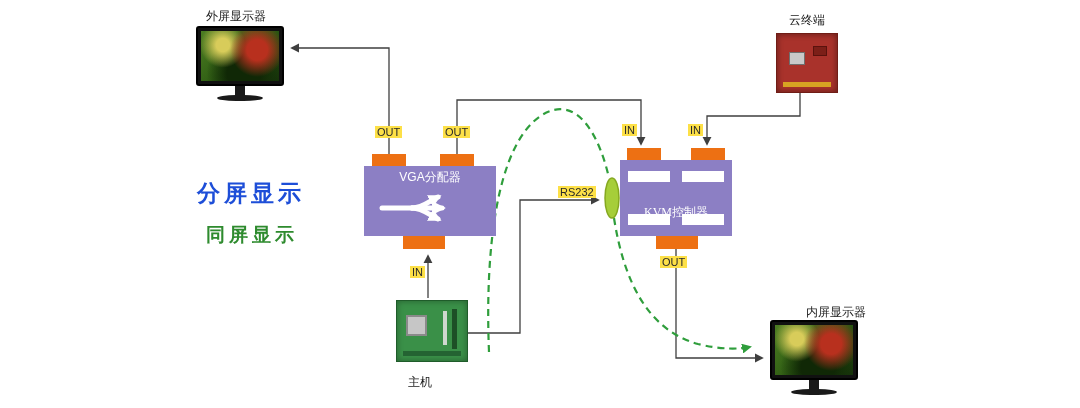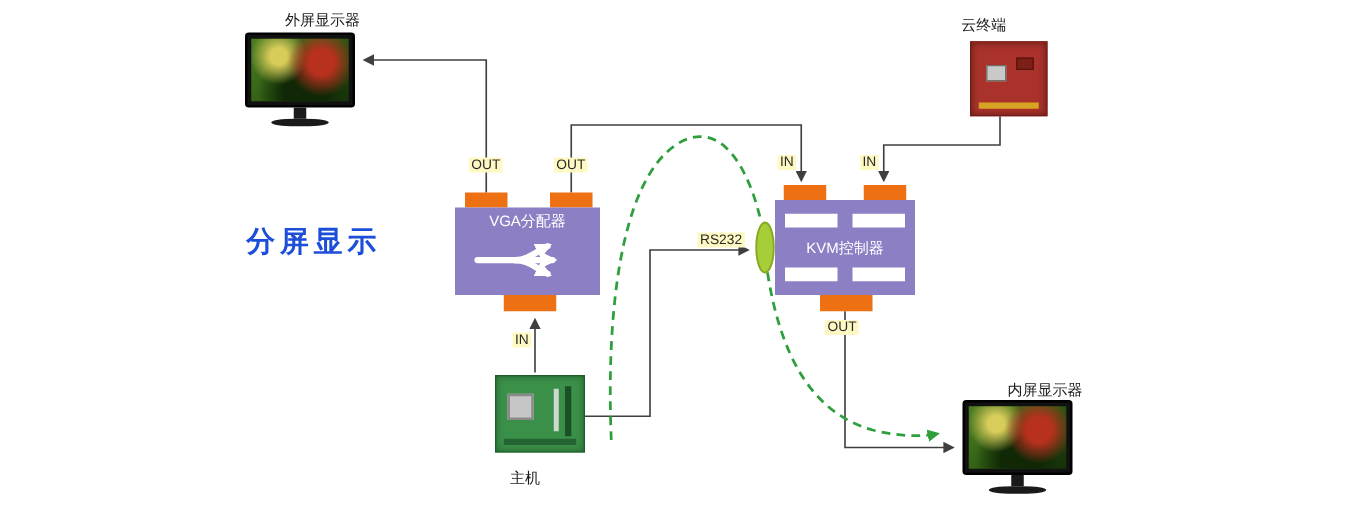--- a/index.html
+++ b/index.html
@@ -5,21 +5,21 @@
   * { margin: 0; padding: 0; box-sizing: border-box; }
   body { background: #ffffff; font-family: "Liberation Sans", sans-serif; }
   #canvas {
     position: relative; width: 1080px; height: 408px;
     background: #ffffff; overflow: hidden;
   }
   .abs { position: absolute; }
 
   
   .dev-label { font-size: 12px; color: #1a1a1a; text-align: center; white-space: nowrap; }
-  .port-label { font-size: 11px; color: #2a2a2a; background: #fef9c3; padding: 0 2px; white-space: nowrap; }
+  .port-label { font-size: 11px; color: #2a2a2a; background: #fde047; padding: 0 2px; white-space: nowrap; }
 
   
   .legend-blue {
     font-size: 23px; font-weight: bold; letter-spacing: 4px;
     color: #1d4ed8; font-family: "Liberation Serif", serif;
   }
   .legend-green {
     font-size: 19px; font-weight: bold; letter-spacing: 4px;
     color: #2e8b2e; font-family: "Liberation Serif", serif;
   }
@@ -89,43 +89,44 @@
       <path d="M468,333 L520,333 L520,200 L598,200" marker-end="url(#arr)"></path>
       <path d="M676,249 L676,358 L762,358" marker-end="url(#arr)"></path>
     </g>
     <g stroke="#2f9e3c" stroke-width="2.2" fill="none" stroke-dasharray="7 5">
       <path d="M489,352 C485,255 495,145 542,115 C578,93 600,138 609,178"></path>
       <path d="M614,218 C624,282 648,330 698,344 C722,350 740,349 750,347" marker-end="url(#arrg)"></path>
     </g>
     <ellipse cx="612" cy="198" rx="7" ry="20" fill="#a6ce39" stroke="#85a820" stroke-width="1.5"></ellipse>
   </svg>
 
-  <div class="abs dev-label" style="left:228px; top:8px;">外屏显示器</div>
+  <div class="abs dev-label" style="left:206px; top:8px;">外屏显示器</div>
   <div class="abs" style="left:196px; top:26px;">
     <div class="monitor-frame">
       <div class="monitor-screen"></div>
     </div>
     <div class="monitor-neck" style="margin:0 auto;"></div>
     <div class="monitor-base" style="margin:0 auto;"></div>
   </div>
 
-  <div class="abs dev-label" style="left:769px; top:12px;">云终端</div>
+  <div class="abs dev-label" style="left:789px; top:12px;">云终端</div>
   <div class="abs board-red" style="left:776px; top:33px;">
     <div class="chip"></div>
     <div class="chip2"></div>
     <div class="strip"></div>
   </div>
 
   <div class="abs legend-blue" style="left:197px; top:178px;">分屏显示</div>
+  <div class="abs legend-green" style="left:206px; top:222px;">同屏显示</div>
 
   <div class="abs port-label" style="left:375px; top:126px;">OUT</div>
   <div class="abs port-label" style="left:443px; top:126px;">OUT</div>
   <div class="abs tab" style="left:372px; top:154px; width:34px; height:12px;"></div>
   <div class="abs tab" style="left:440px; top:154px; width:34px; height:12px;"></div>
-  <div class="abs purple-box" style="left:364px; top:166px; width:116px; height:70px;">
+  <div class="abs purple-box" style="left:364px; top:166px; width:132px; height:70px;">
     <div class="box-title" style="margin-top:3px;">VGA分配器</div>
     <svg width="100" height="48" viewBox="0 0 100 48" style="position:absolute; left:8px; top:18px;">
       <defs>
         <marker id="arrw" viewBox="0 0 10 10" refX="7" refY="5" markerWidth="2.6" markerHeight="2.6" orient="auto-start-reverse">
           <path d="M0,0 L10,5 L0,10 z" fill="#ffffff"></path>
         </marker>
       </defs>
       <g stroke="#ffffff" stroke-width="5" fill="none" stroke-linecap="round">
         <path d="M10,24 L40,24"></path>
         <path d="M40,24 C50,24 56,18 66,13" marker-end="url(#arrw)"></path>
@@ -139,21 +140,21 @@
 
   <div class="abs port-label" style="left:558px; top:186px;">RS232</div>
 
   <div class="abs port-label" style="left:622px; top:124px;">IN</div>
   <div class="abs port-label" style="left:688px; top:124px;">IN</div>
   <div class="abs tab" style="left:627px; top:148px; width:34px; height:12px;"></div>
   <div class="abs tab" style="left:691px; top:148px; width:34px; height:12px;"></div>
   <div class="abs purple-box" style="left:620px; top:160px; width:112px; height:76px;">
     <div class="white-bar" style="left:8px;  top:11px; width:42px; height:11px;"></div>
     <div class="white-bar" style="left:62px; top:11px; width:42px; height:11px;"></div>
-    <div class="box-title" style="margin-top:30px;">KVM控制器</div>
+    <div class="box-title" style="margin-top:44px;font-family:Liberation Serif, serif;">KVM控制器</div>
     <div class="white-bar" style="left:8px;  top:54px; width:42px; height:11px;"></div>
     <div class="white-bar" style="left:62px; top:54px; width:42px; height:11px;"></div>
   </div>
   <div class="abs tab" style="left:656px; top:236px; width:42px; height:13px;"></div>
   <div class="abs port-label" style="left:660px; top:256px;">OUT</div>
 
   <div class="abs board-green" style="left:396px; top:300px;">
     <div class="cpu"></div>
     <div class="slot1"></div>
     <div class="slot2"></div>

